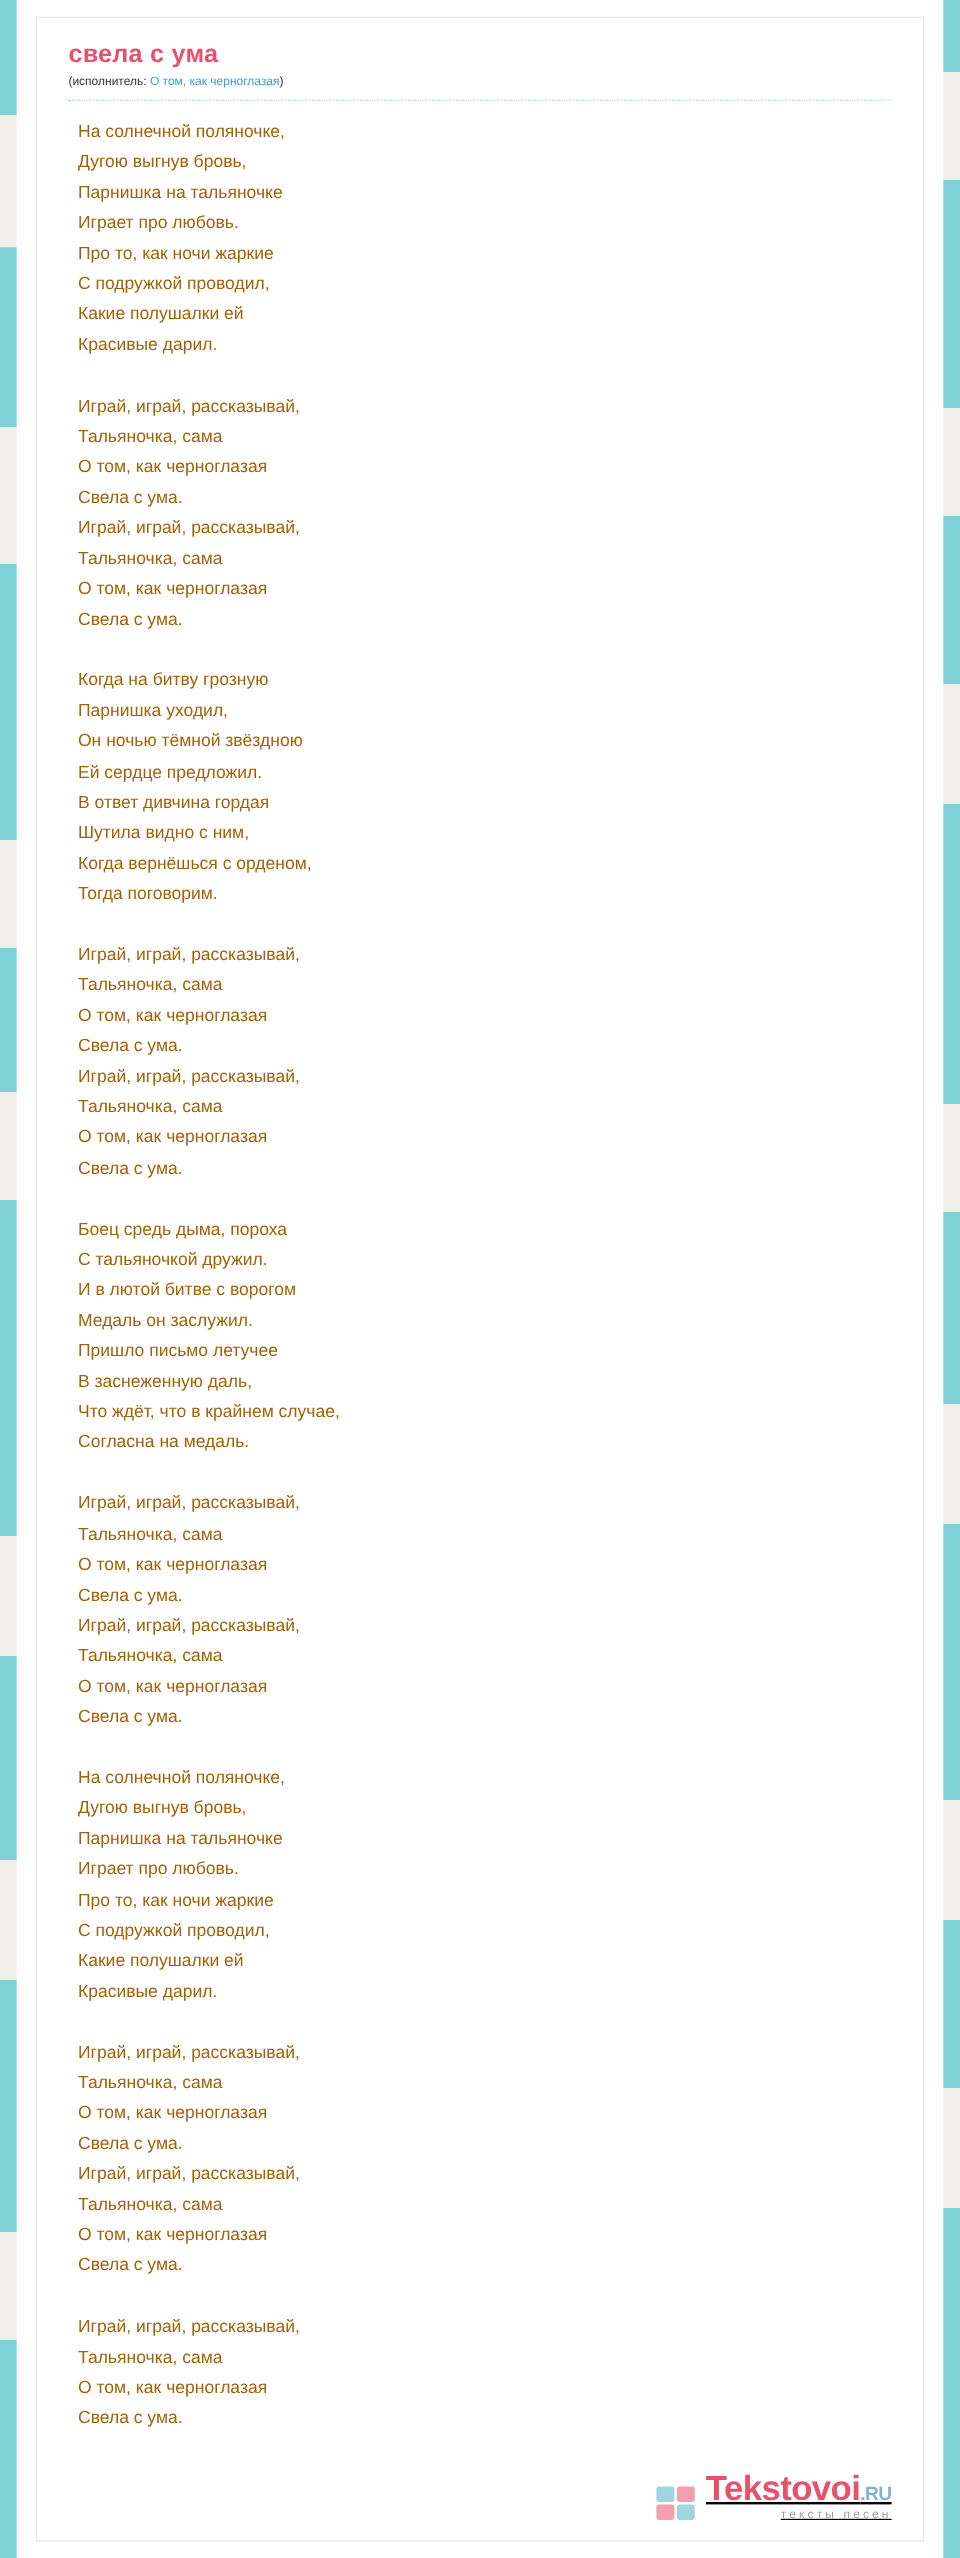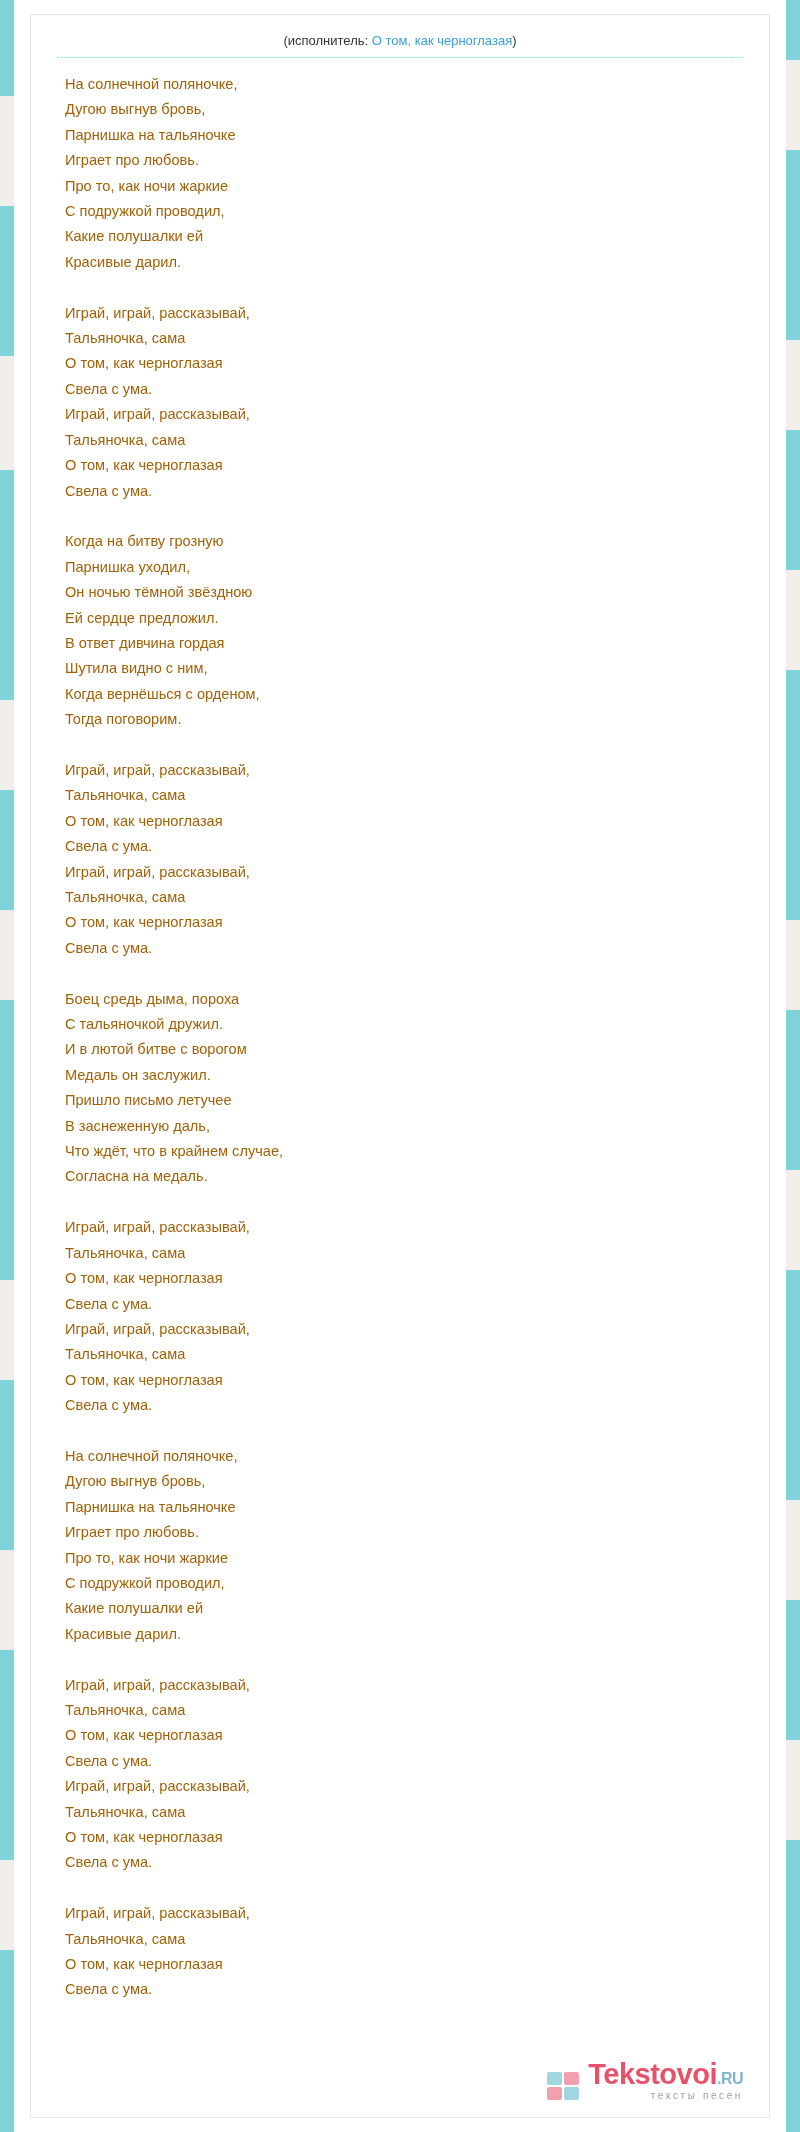--- a/index.html
+++ b/index.html
@@ -58,26 +58,25 @@
   }
   .song-title {
     color: #e8516a;
     font-size: 21px;
     font-weight: bold;
     line-height: 26px;
     margin: 0 0 4px 0;
     letter-spacing: 0.2px;
   }
   .artist-line {
-    font-size: 13px;
+    font-size: 10px;
     color: #333333;
     padding-bottom: 9px;
     border-bottom: 1px dotted #9fd6e0;
     margin-bottom: 14px;
-    text-align: center;
   }
   .artist-line a {
     color: #3a9fd4;
     text-decoration: none;
   }
   .lyrics {
     font-size: 14.6px;
     line-height: 25.4px;
     color: #a16207;
     white-space: pre-wrap;
@@ -104,20 +103,21 @@
     width: 15px;
     height: 13px;
     border-radius: 2px;
   }
   .logo-mark .sq.a { left: 0; top: 1px; background: #9fd6df; }
   .logo-mark .sq.b { left: 17px; top: 1px; background: #f2a0b0; }
   .logo-mark .sq.c { left: 0; top: 16px; background: #f2a0b0; }
   .logo-mark .sq.d { left: 17px; top: 16px; background: #9fd6df; }
   .logo-text {
     line-height: 1;
+    text-decoration: underline;
   }
   .logo-main {
     font-size: 29px;
     font-weight: bold;
     color: #e8516a;
     letter-spacing: -0.5px;
   }
   .logo-main .ru {
     color: #7fb4cc;
     font-size: 16px;
@@ -155,20 +155,21 @@
     <div class="blk" style="top:1010px;height:160px;"></div>
     <div class="blk" style="top:1270px;height:230px;"></div>
     <div class="blk" style="top:1600px;height:140px;"></div>
     <div class="blk" style="top:1840px;height:292px;"></div>
   </div>
 
   <div class="sheet">
     <div class="inner">
       <div class="content">
 
+        <h1 class="song-title">свела с ума</h1>
 
         <div class="artist-line"><span>(исполнитель: </span><a href="#">О том, как черноглазая</a><span>)</span></div>
 
         <div class="lyrics">На солнечной поляночке,
 Дугою выгнув бровь,
 Парнишка на тальяночке
 Играет про любовь.
 Про то, как ночи жаркие
 С подружкой проводил,
 Какие полушалки ей

